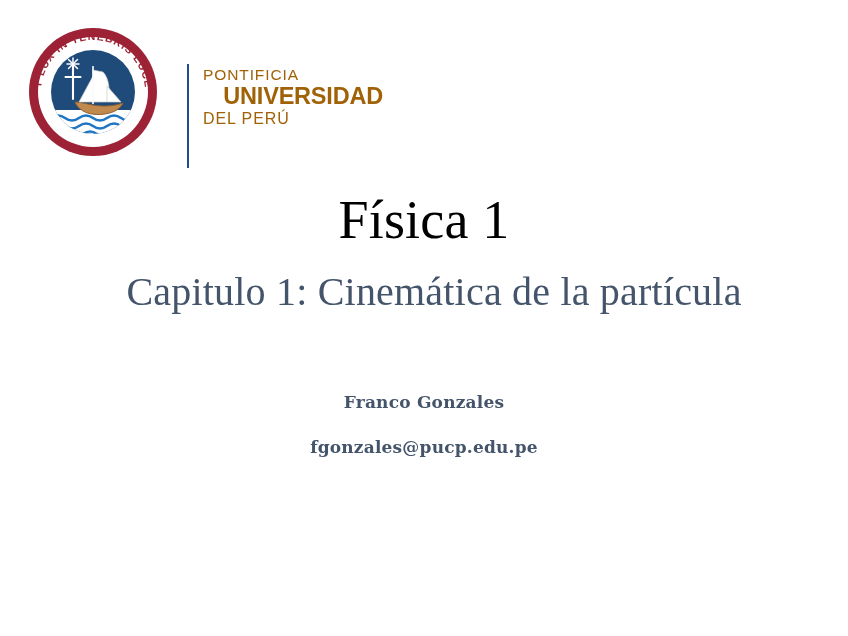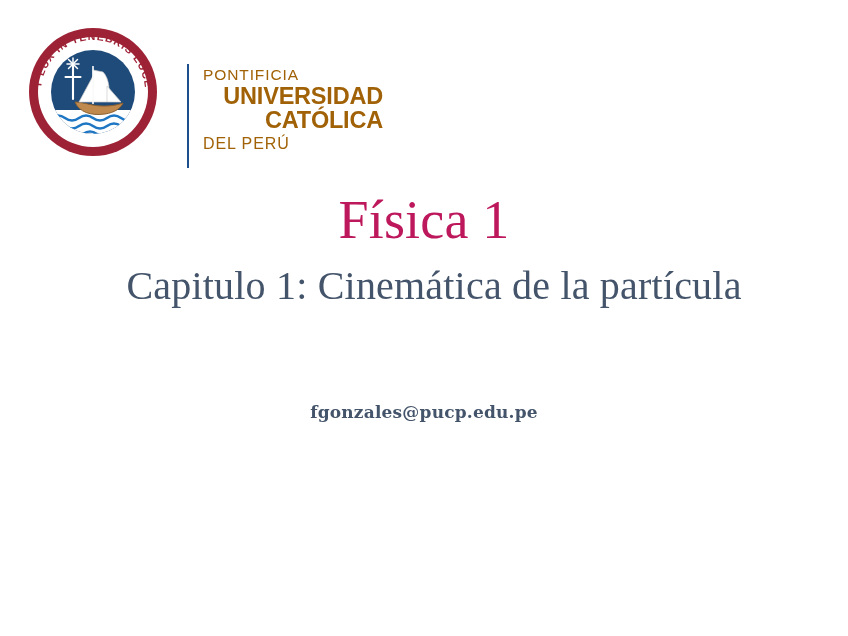--- a/index.html
+++ b/index.html
@@ -83,36 +83,36 @@
   
   #title-block {
     position: absolute;
     left: 0;
     top: 190px;
     width: 848px;
     text-align: center;
   }
   #slide-title {
     display: block;
-    color: #be185d;
+    color: #000000;
     font-family: "Liberation Serif", serif;
     font-size: 54px;
     font-weight: 400;
     line-height: 1.12;
     letter-spacing: 0.2px;
   }
   #slide-subtitle {
     display: block;
     color: #44546a;
     font-family: "Liberation Serif", serif;
     font-size: 40px;
     font-weight: 400;
     line-height: 1.2;
     letter-spacing: 0.2px;
-    margin-top: 12px;
+    margin-top: 18px;
     padding-left: 20px;
   }
 
   
   #author-block {
     position: absolute;
     left: 0;
     top: 392px;
     width: 848px;
     text-align: center;
@@ -125,21 +125,21 @@
     font-weight: 700;
     letter-spacing: 0.2px;
   }
   #author-name {
     font-size: 17px;
     line-height: 1.2;
   }
   #author-email {
     font-size: 17px;
     line-height: 1.2;
-    margin-top: 10px;
+    margin-top: 25px;
   }
 </style>
 </head>
 <body>
 
 <div id="slide">
 
   <div id="logo-lockup">
 
     <div id="seal">
@@ -194,28 +194,28 @@
           </g>
         </g>
       </svg>
     </div>
 
     <div id="logo-divider"></div>
 
     <div id="wordmark">
       <span class="wm-line wm-thin">PONTIFICIA</span>
       <span class="wm-line wm-bold">UNIVERSIDAD</span>
-      <span class="wm-line wm-bold">CATÓLICA</span>
       <span class="wm-line wm-small">DEL PERÚ</span>
     </div>
 
   </div>
 
   <div id="title-block">
     <span id="slide-title">Física 1</span>
     <span id="slide-subtitle">Capitulo 1: Cinemática de la partícula</span>
   </div>
 
   <div id="author-block">
+    <span id="author-name">Franco Gonzales</span>
     <span id="author-email">fgonzales@pucp.edu.pe</span>
   </div>
 
 </div>
 
 </body></html>

